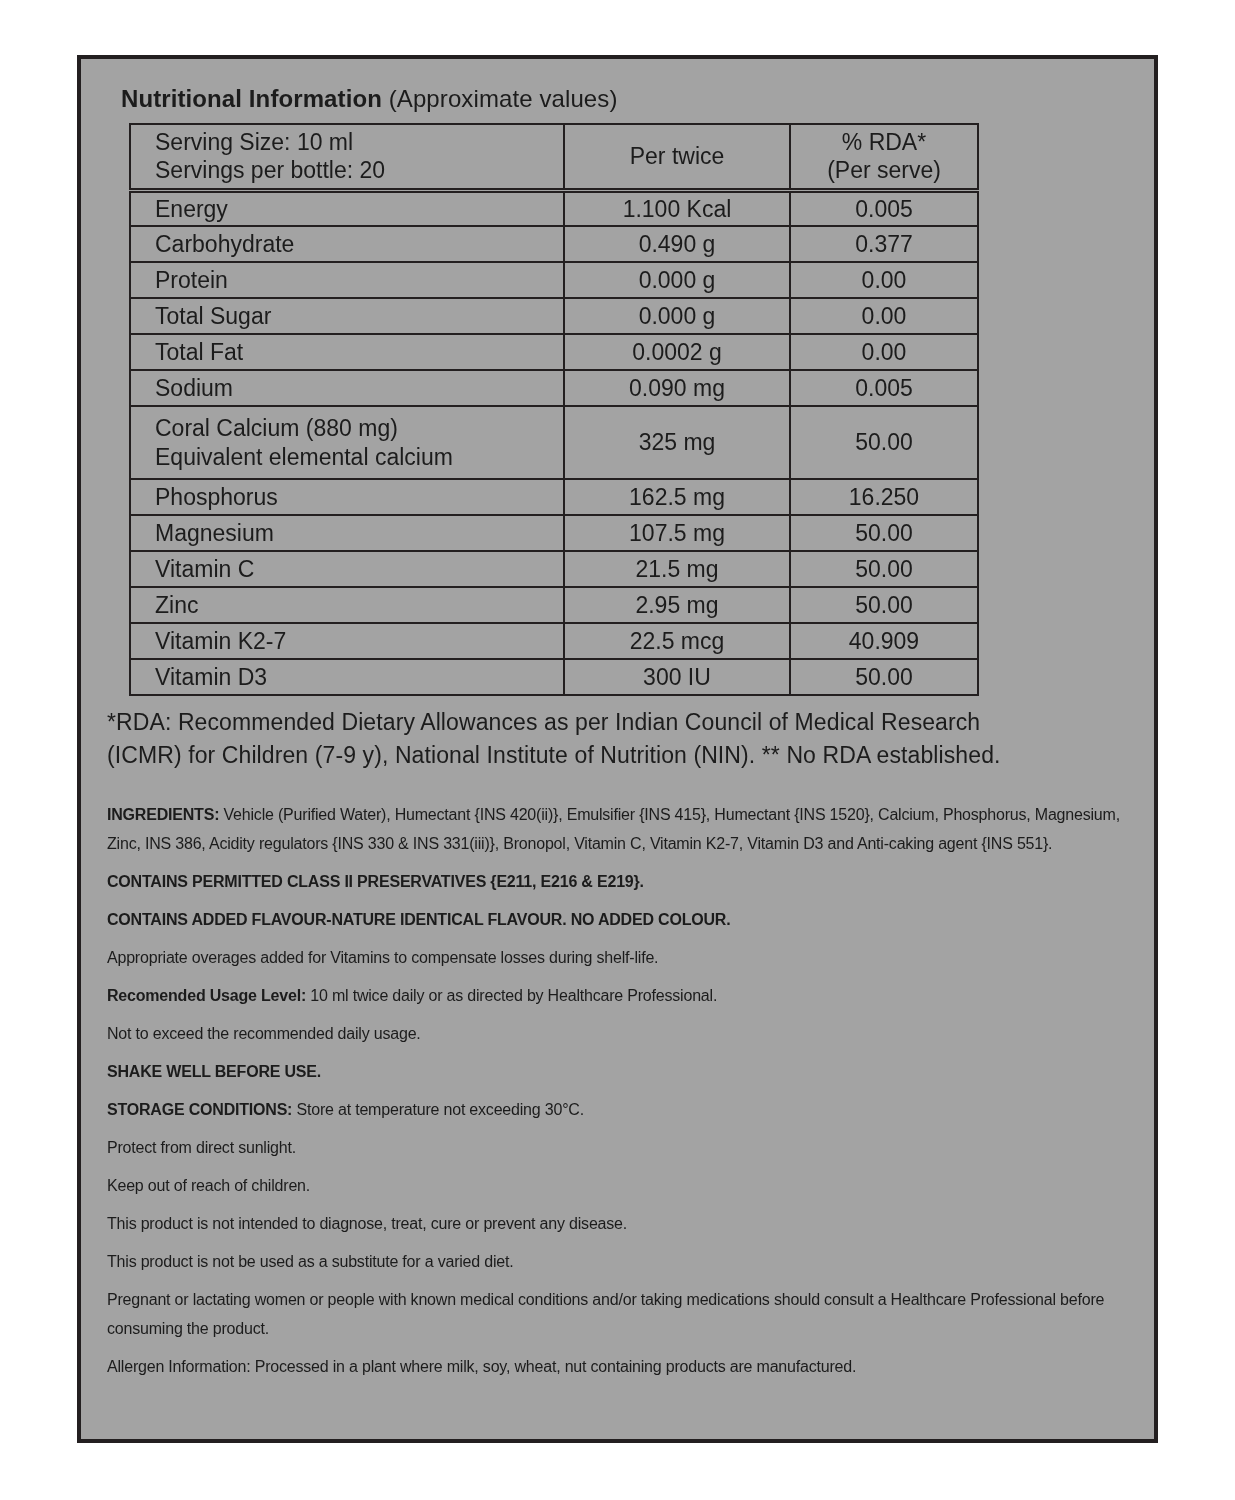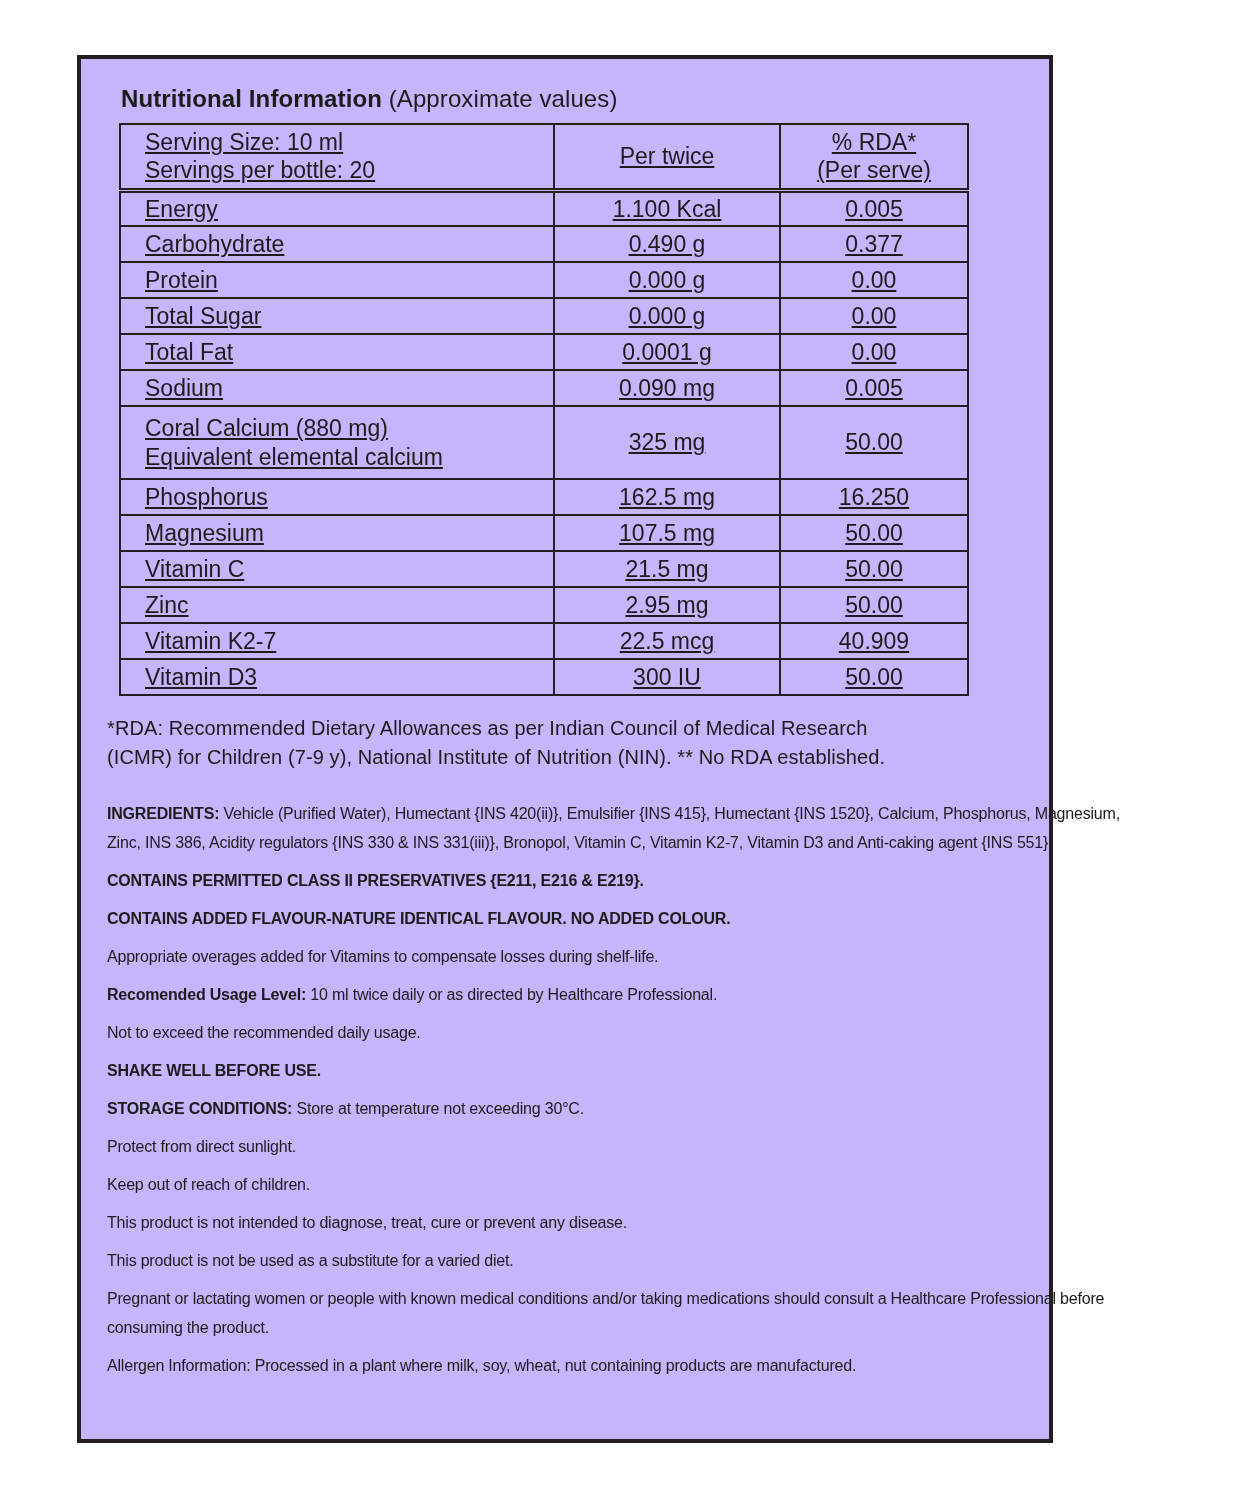--- a/index.html
+++ b/index.html
@@ -7,57 +7,56 @@
   body {
     width: 1235px; height: 1500px;
     position: relative;
     font-family: "Liberation Sans", sans-serif;
     color: #1c1c1c;
     -webkit-font-smoothing: antialiased;
   }
   .frame {
     position: absolute;
     left: 77px; top: 55px;
-    width: 976px; height: 1388px;
+    width: 1081px; height: 1388px;
     border: 4px solid #231f20;
-    background: #c4b5fd;
+    background: #a3a3a3;
   }
   .inner { padding: 24px 18px 0 26px; }
 
   .title { font-size: 24px; margin: 2px 0 10px 14px; letter-spacing: 0.1px; }
   .title .t-bold { font-weight: bold; }
   .title .t-rest { font-weight: normal; }
 
   table.nutri {
     border-collapse: collapse;
-    margin-left: 12px;
+    margin-left: 22px;
     width: 848px;
     table-layout: fixed;
-    text-decoration: underline;
   }
   table.nutri th, table.nutri td {
     border: 2px solid #231f20;
     font-size: 23px;
     font-weight: normal;
     vertical-align: middle;
     line-height: 1.22;
   }
   col.c1 { width: 434px; }
   col.c2 { width: 226px; }
   col.c3 { width: 188px; }
   tr.hdr th { height: 66px; border-bottom: 5px double #231f20; }
   th.name, td.name { text-align: left; padding-left: 24px; white-space: pre-line; }
   td.val, td.rda, th.val, th.rda { text-align: center; white-space: pre-line; }
   tr.row td { height: 36px; }
   tr.row.tall td { height: 73px; }
 
   .footnote {
-    font-size: 20px;
+    font-size: 23px;
     line-height: 1.45;
-    margin: 18px 0 0 0px;
+    margin: 10px 0 0 0px;
     white-space: pre-line;
     letter-spacing: 0.1px;
   }
 
   .bodytext { margin: 27px 0 0 0; width: 1038px; }
   .bodytext p {
     font-size: 16px;
     line-height: 29px;
     margin: 9px 0;
     letter-spacing: -0.2px;
@@ -103,21 +102,21 @@
         <td class="val">0.000 g</td>
         <td class="rda">0.00</td>
       </tr>
       <tr class="row">
         <td class="name">Total Sugar</td>
         <td class="val">0.000 g</td>
         <td class="rda">0.00</td>
       </tr>
       <tr class="row">
         <td class="name">Total Fat</td>
-        <td class="val">0.0001 g</td>
+        <td class="val">0.0002 g</td>
         <td class="rda">0.00</td>
       </tr>
       <tr class="row">
         <td class="name">Sodium</td>
         <td class="val">0.090 mg</td>
         <td class="rda">0.005</td>
       </tr>
       <tr class="row tall">
         <td class="name">Coral Calcium (880 mg)
 Equivalent elemental calcium</td>

